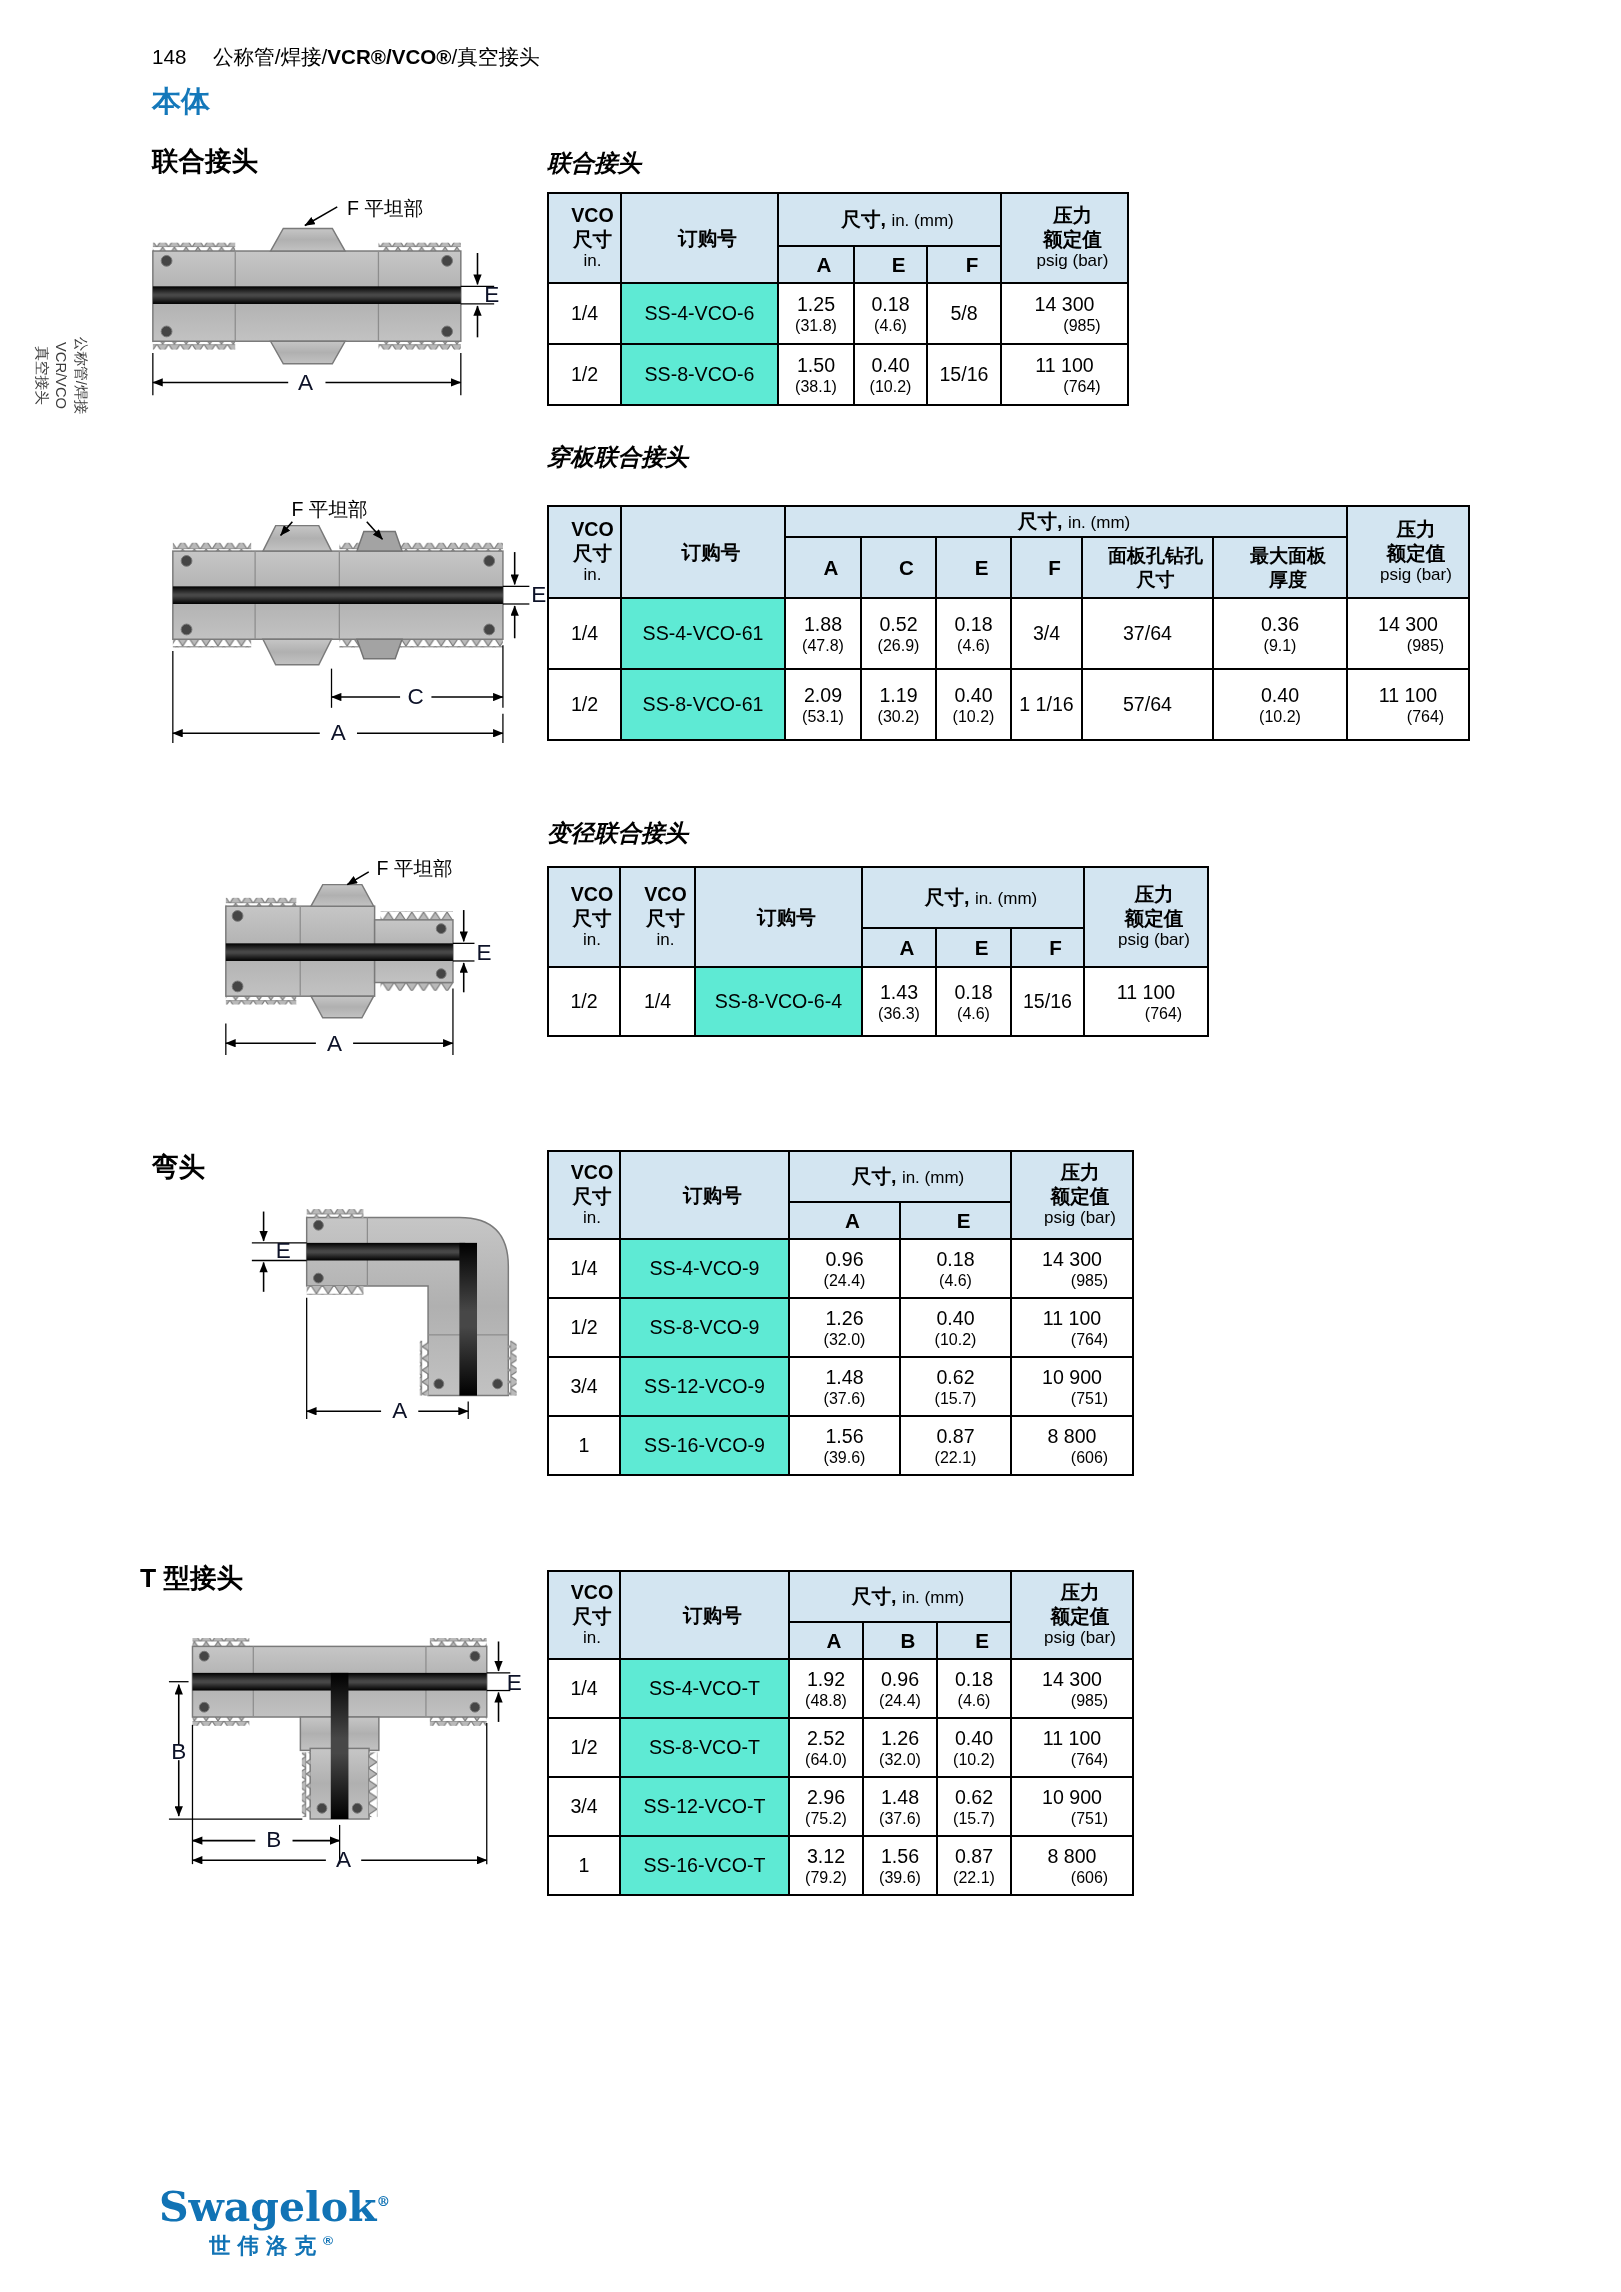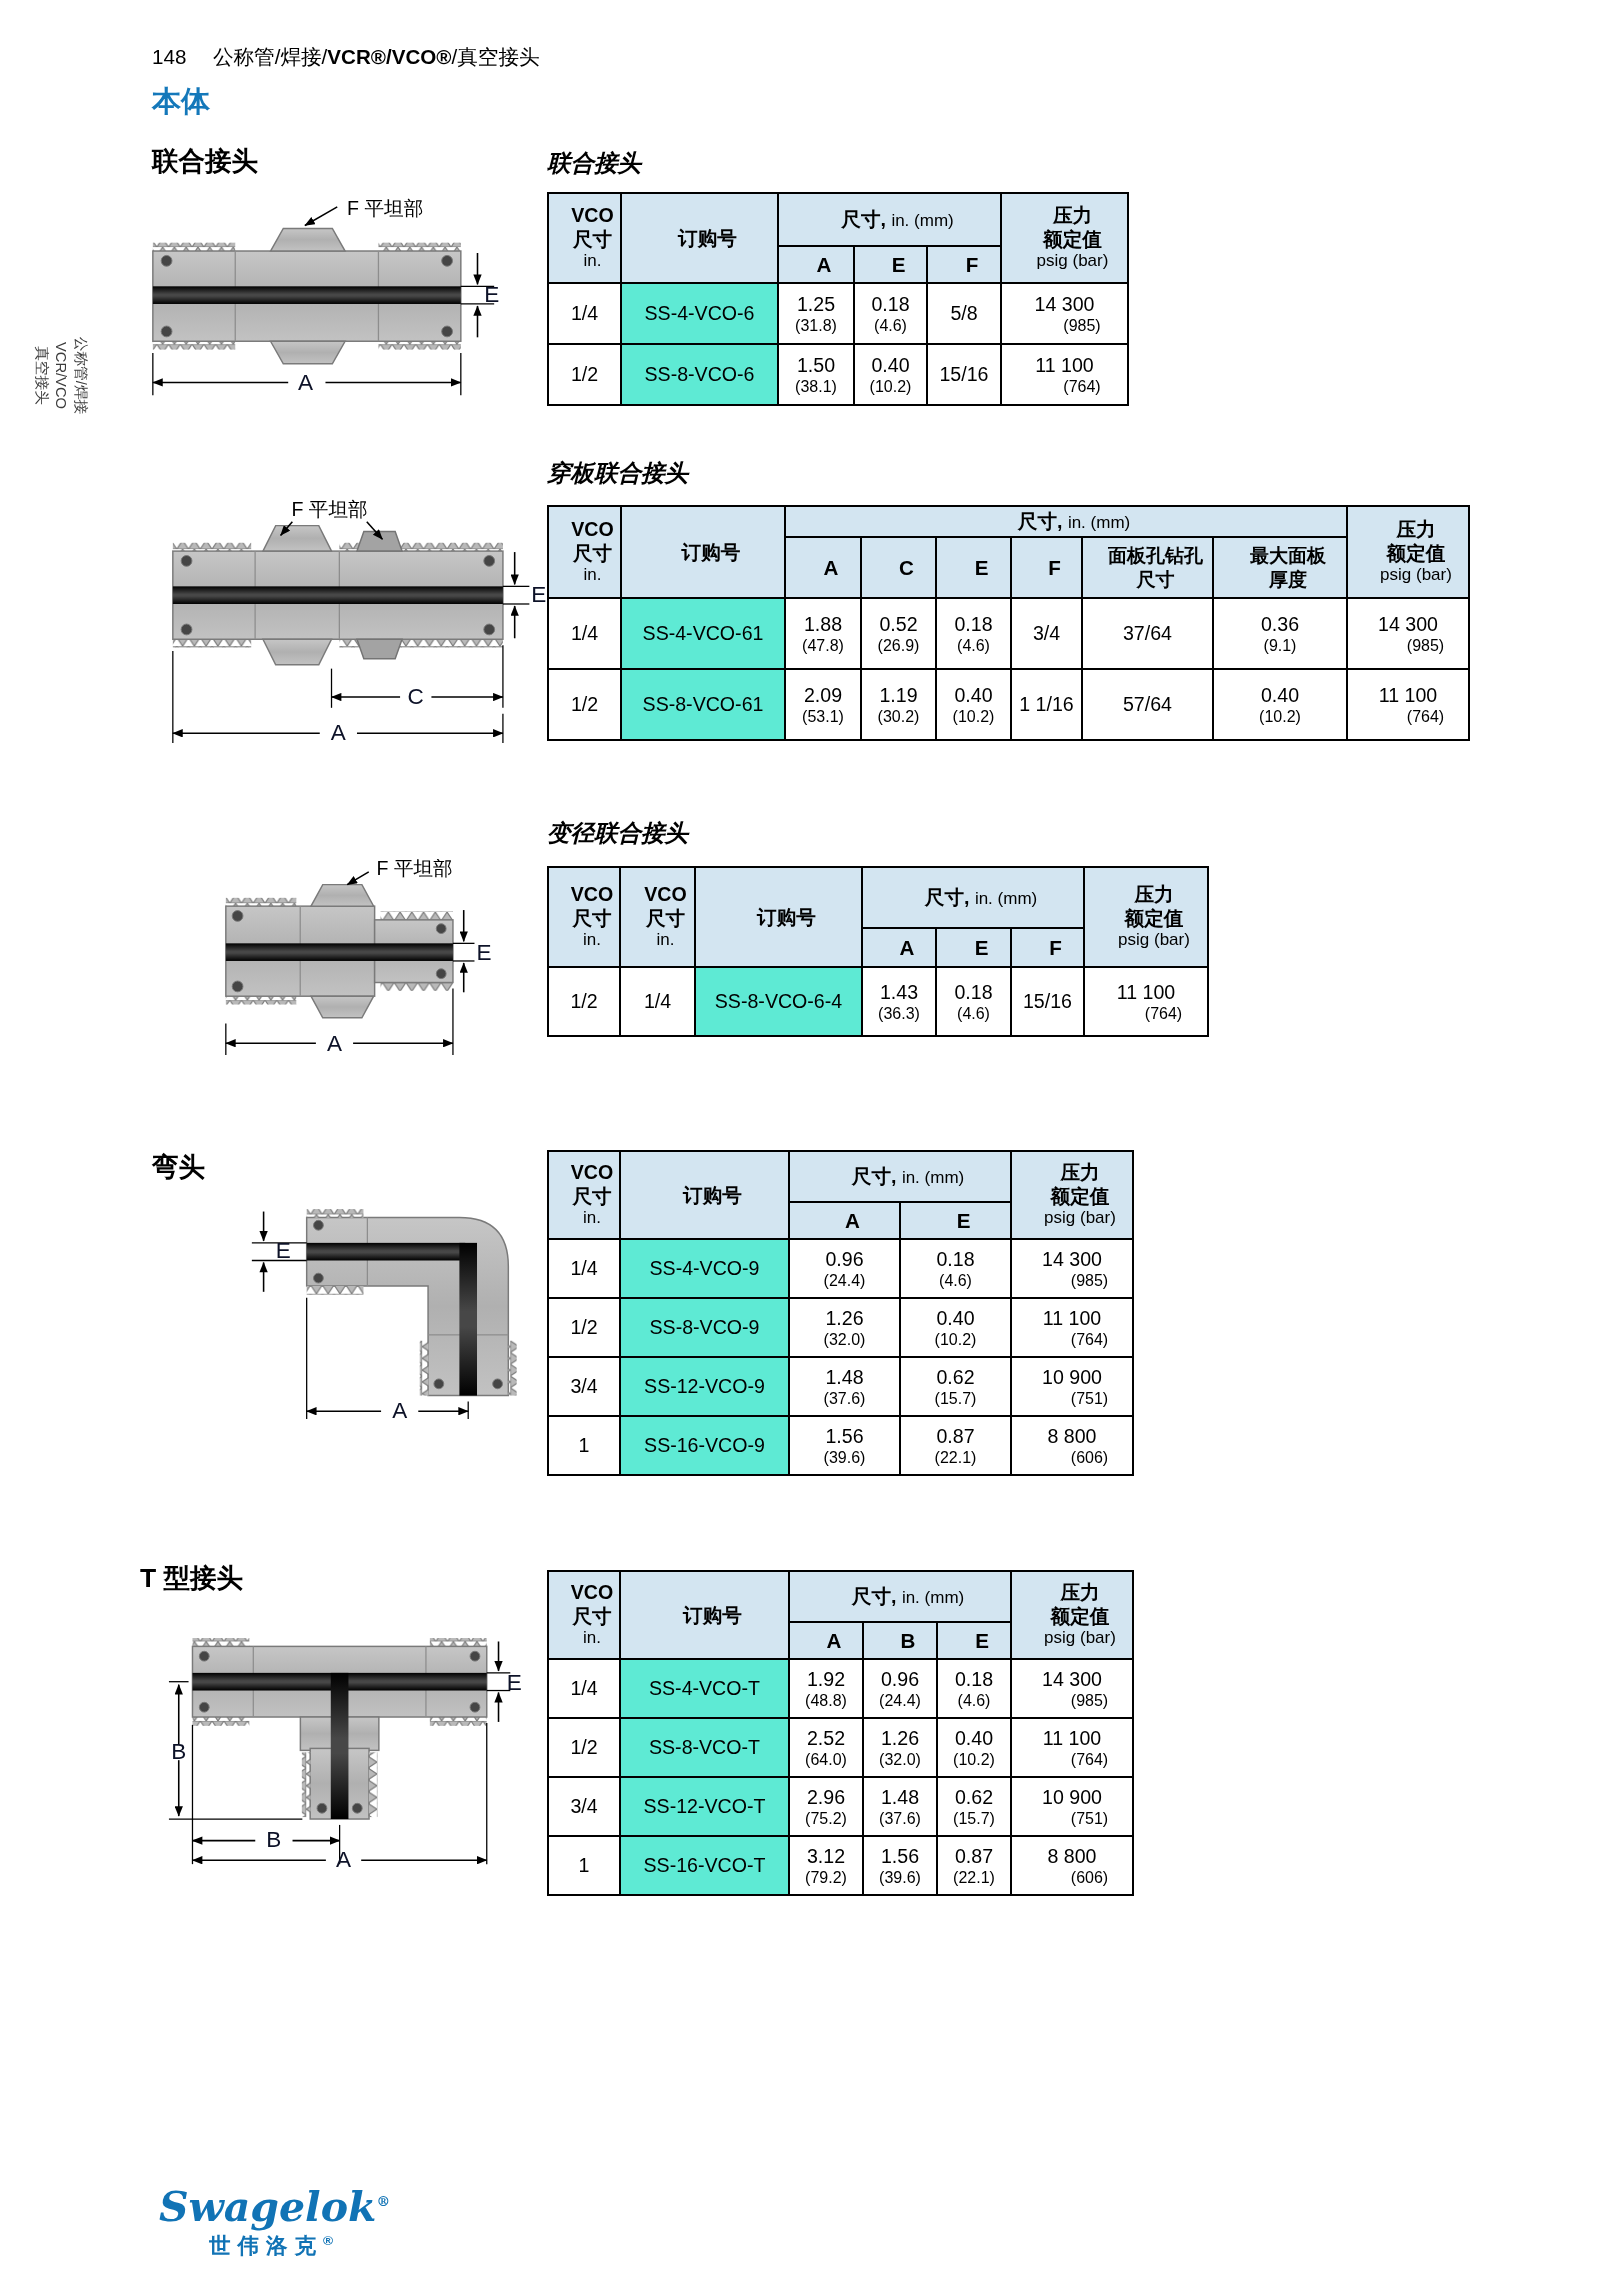--- a/index.html
+++ b/index.html
@@ -39,21 +39,21 @@
   .pr .mm { margin-left:35px; }
 
   
   .dim { stroke:#000; stroke-width:1.6; fill:none; }
   .tick { stroke:#000; stroke-width:1.3; fill:none; }
   .seam { stroke:#8d8d8d; stroke-width:1.3; }
   text.dimL { font-family:"Liberation Sans",sans-serif; font-size:23px; fill:#0d1228; }
   text.flabel { font-family:"Liberation Sans",sans-serif; font-size:20px; fill:#000; }
 
   
-  .logo-script { font-family:"DejaVu Serif", serif; font-style:italic; font-weight:bold; font-size:41px; color:#1173b5; line-height:1.05; }
+  .logo-script { font-family:"DejaVu Serif", serif; font-weight:bold; font-size:41px; color:#1173b5; line-height:1.05; }
   .logo-reg { font-size:13.7px; vertical-align:super; }
   .logo-cn { font-size:21.6px; font-weight:bold; color:#1173b5; letter-spacing:6.9px; margin-top:2px; }
 </style>
 </head>
 <body>
 
 <div id="page">
 
   <svg width="0" height="0" style="position:absolute">
     <defs>
@@ -195,21 +195,21 @@
             <span class="v">15/16</span>
           </td>
         <td class="c-dim pr">
             <span class="v">11 100</span>
             <span class="mm">(764)</span>
           </td>
       </tr>
     </tbody>
   </table>
 
-  <div class="abs caption" style="left:547px;top:457px">穿板联合接头</div>
+  <div class="abs caption" style="left:547px;top:441px">穿板联合接头</div>
 
   <svg class="abs" style="left:165px;top:496px" width="382" height="263" viewBox="0 0 390 268">
     <rect x="8" y="47.5" width="80" height="9" fill="url(#tu)"></rect>
     <rect x="8" y="145.5" width="80" height="9" fill="url(#td)"></rect>
     <rect x="178" y="47.5" width="167" height="9" fill="url(#tu)"></rect>
     <rect x="178" y="145.5" width="167" height="9" fill="url(#td)"></rect>
     <rect x="8" y="56" width="337" height="90" fill="url(#bodyg)" stroke="#7a7a7a" stroke-width="1.5"></rect>
     <polygon points="100,56 113,30 157,30 170,56" fill="url(#bodyg)" stroke="#7a7a7a" stroke-width="1.5"></polygon>
     <polygon points="100,146 113,172 157,172 170,146" fill="url(#bodyg)" stroke="#7a7a7a" stroke-width="1.5"></polygon>
     <polygon points="196,56 203,36 235,36 242,56" fill="#a3a3a3" stroke="#747474" stroke-width="1.5"></polygon>

